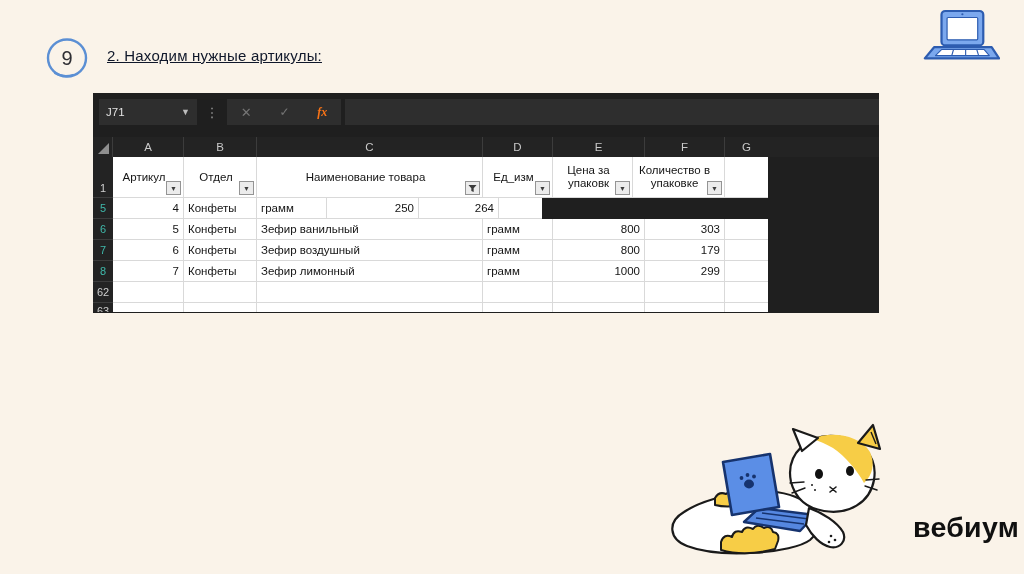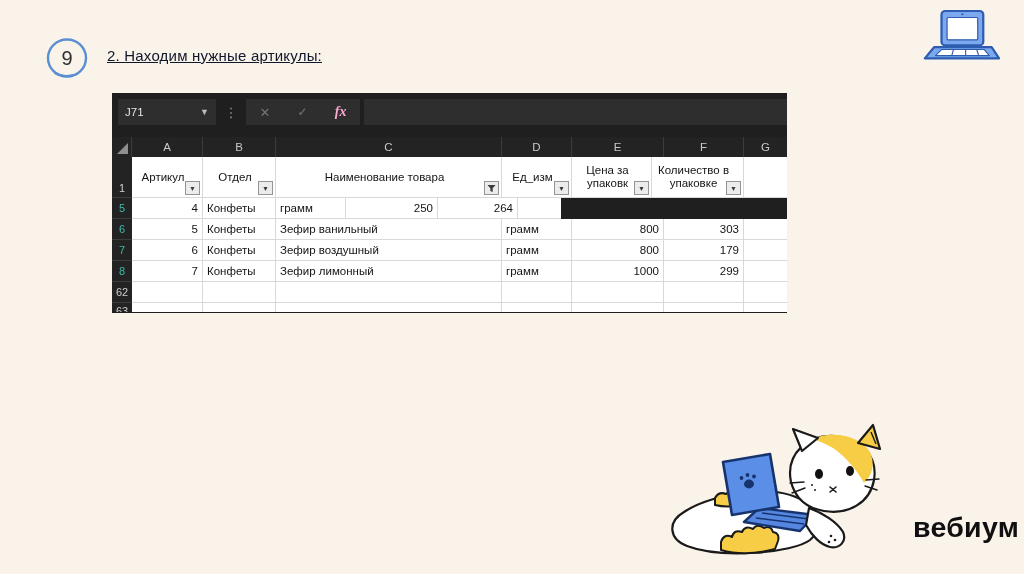--- a/index.html
+++ b/index.html
@@ -16,39 +16,39 @@
     position:absolute; left:0; top:0; width:42px; height:42px;
     display:flex; align-items:center; justify-content:center;
     font-size:20px; color:#2e2e33;
   }
   .slide-title {
     position:absolute; left:107px; top:47px;
     font-size:15px; color:#0f172a; letter-spacing:0.2px;text-decoration:underline;
   }
   
   .sheet {
-    position:absolute; left:112px; top:93px; width:675px; height:220px;
+    position:absolute; left:93px; top:93px; width:786px; height:220px;
     background:#1f1f1f; overflow:hidden; font-family:"Liberation Sans", sans-serif;
   }
   .fbar { display:flex; align-items:center; height:26px; margin-top:6px; gap:0; }
   .namebox {
     width:98px; height:26px; margin-left:6px; background:#2e2e2e;
     display:flex; align-items:center; padding:0 7px;
     color:#e3e3e3; font-size:11.5px;
   }
   .namebox .nb-text { flex:1; }
   .namebox .nb-arrow { color:#bdbdbd; font-size:9px; }
   .fdots { width:30px; text-align:center; color:#9b9b9b; font-size:13px; letter-spacing:0; }
   .fbtns {
     width:114px; height:26px; background:#2e2e2e; display:flex;
     align-items:center; justify-content:space-around; color:#757575;
   }
   .fbtns .fb-x { font-size:13px; }
   .fbtns .fb-check { font-size:12px; }
-  .fbtns .fb-fx { color:#f9a8d4; font-size:14px; font-style:italic; font-family:"Liberation Serif", serif; font-weight:bold; }
+  .fbtns .fb-fx { color:#f97316; font-size:12px; font-style:italic; font-family:"Liberation Serif", serif; font-weight:bold; }
   .finput { flex:1; height:26px; background:#2e2e2e; margin-left:4px; color:#e3e3e3; font-size:11px; padding:0 6px; line-height:26px; }
   
   .grid { margin-top:12px; }
   .g-row { display:flex; }
   .colhead { height:20px; background:#232323; }
   .colhead .hc {
     display:flex; align-items:center; justify-content:center;
     color:#c9c9c9; font-size:11.5px; border-right:1px solid #3c3c3c;
   }
   .corner { position:relative; background:#232323; border-right:1px solid #3c3c3c; }
@@ -72,21 +72,21 @@
     border-right:1px solid #d9d9d9; border-bottom:1px solid #d9d9d9;
     padding:0 4px; display:flex; align-items:center; overflow:hidden; white-space:nowrap;
   }
   .s-cell.num { justify-content:flex-end; }
   .hrow { height:41px; }
   .hrow .s-cell {
     position:relative; justify-content:center; text-align:center;
     white-space:normal; line-height:13px; font-size:11.5px; padding:2px 12px 2px 4px;
   }
   .drow { height:21px; }
-  .prow { height:9px; overflow:hidden;justify-content:space-between; }
+  .prow { height:9px; overflow:hidden; }
   .prow .gut { height:21px; align-items:flex-start; padding-top:2px; }
   .prow .s-cell { height:21px; }
   .fbtn {
     position:absolute; right:2px; bottom:2px; width:15px; height:14px;
     background:#ececec; border:1px solid #949494;
     display:flex; align-items:center; justify-content:center;
   }
   .fbtn .arr { font-size:7px; color:#3c3c3c; line-height:1; }
   
   .laptop-icon { position:absolute; left:922px; top:8px; }

